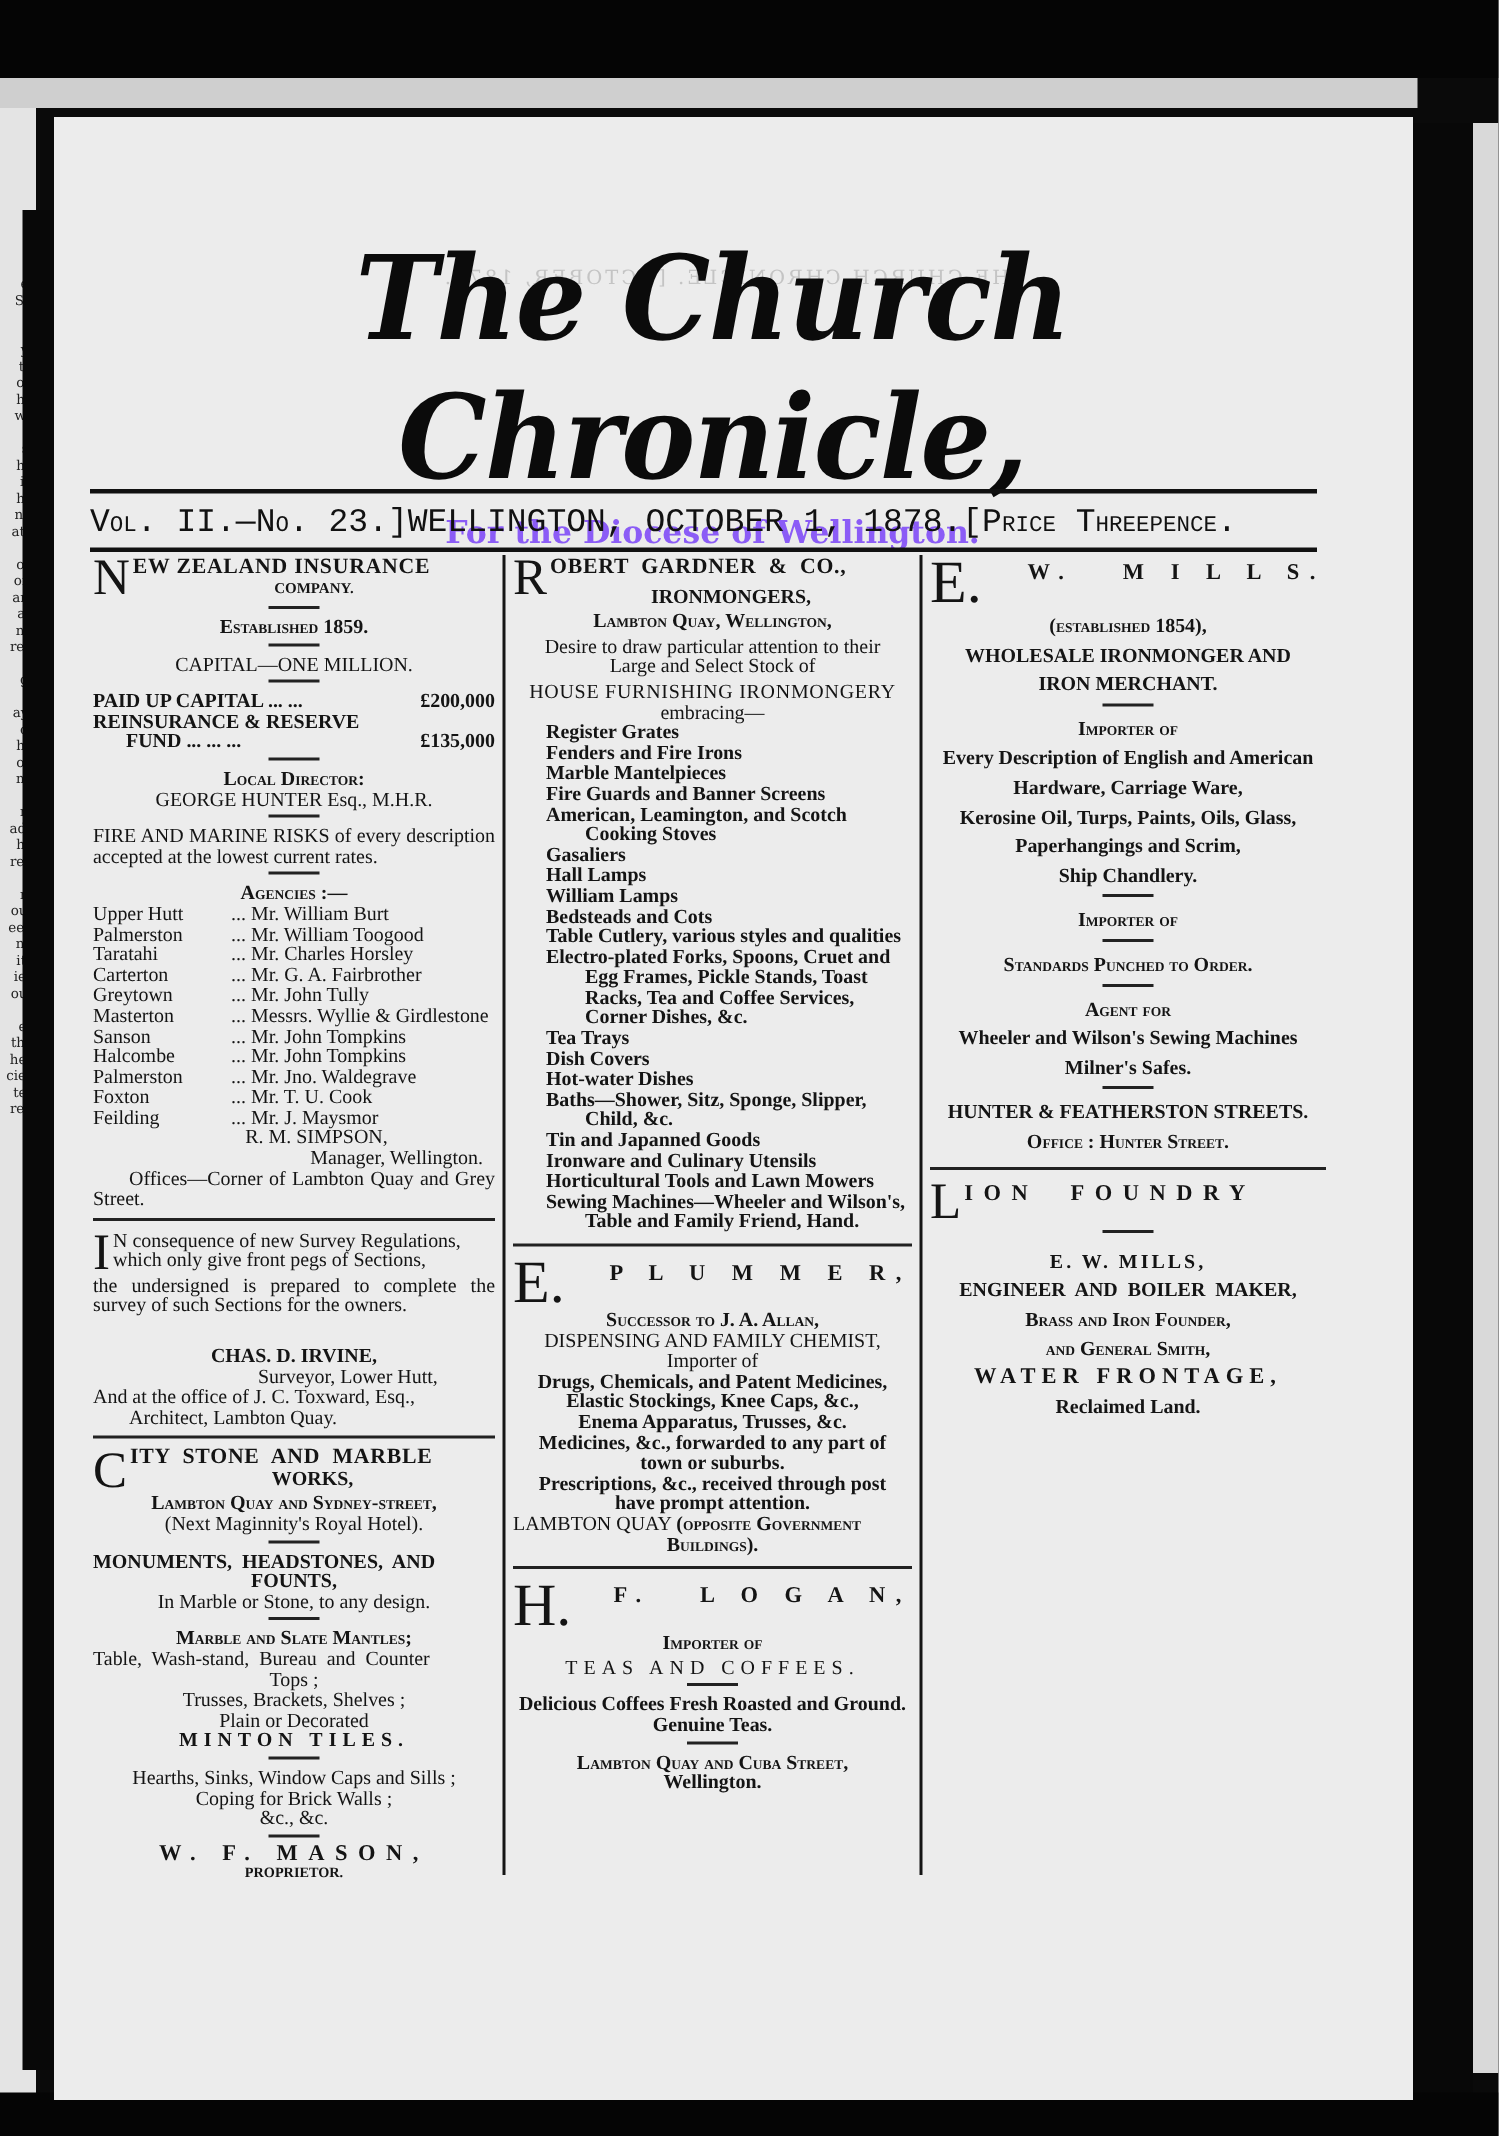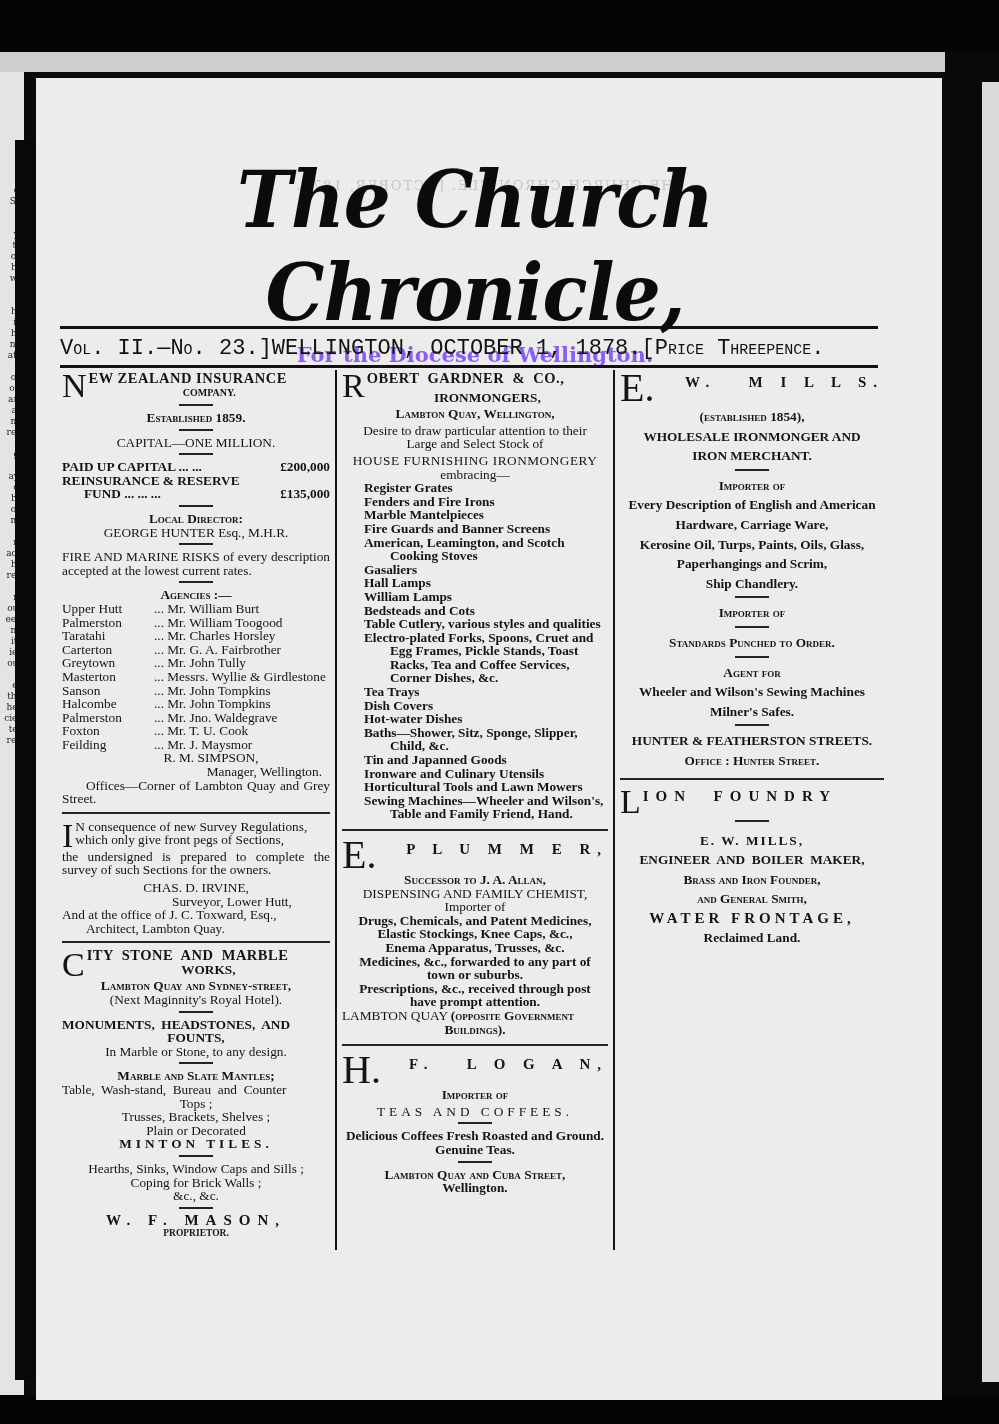--- a/index.html
+++ b/index.html
@@ -206,21 +206,21 @@
       <div class="justify" style="text-indent:24px;">Offices—Corner of Lambton Quay and Grey Street.</div>
     </div>
     <div class="hr"></div>
     <div>
       <div style="overflow:hidden;">
         <span class="drop">I</span>
         <div>N consequence of new Survey Regulations,</div>
         <div>which only give front pegs of Sections,</div>
       </div>
       <div class="justify">the undersigned is prepared to complete the survey of such Sections for the owners.</div>
-      <div class="center" style="margin-top:4px;">CHAS. D. IRVINE,</div>
+      <div class="center" style="margin-top:20px;font-weight:bold;">CHAS. D. IRVINE,</div>
       <div style="padding-left:110px;">Surveyor, Lower Hutt,</div>
       <div>And at the office of J. C. Toxward, Esq.,</div>
       <div style="padding-left:24px;">Architect, Lambton Quay.</div>
     </div>
     <div class="hr"></div>
     <div>
       <div style="overflow:hidden;">
         <span class="drop">C</span>
         <div class="bold caps" style="font-size:14.5px;white-space:pre;">ITY  STONE  AND  MARBLE</div>
         <div class="center bold">WORKS,</div>

